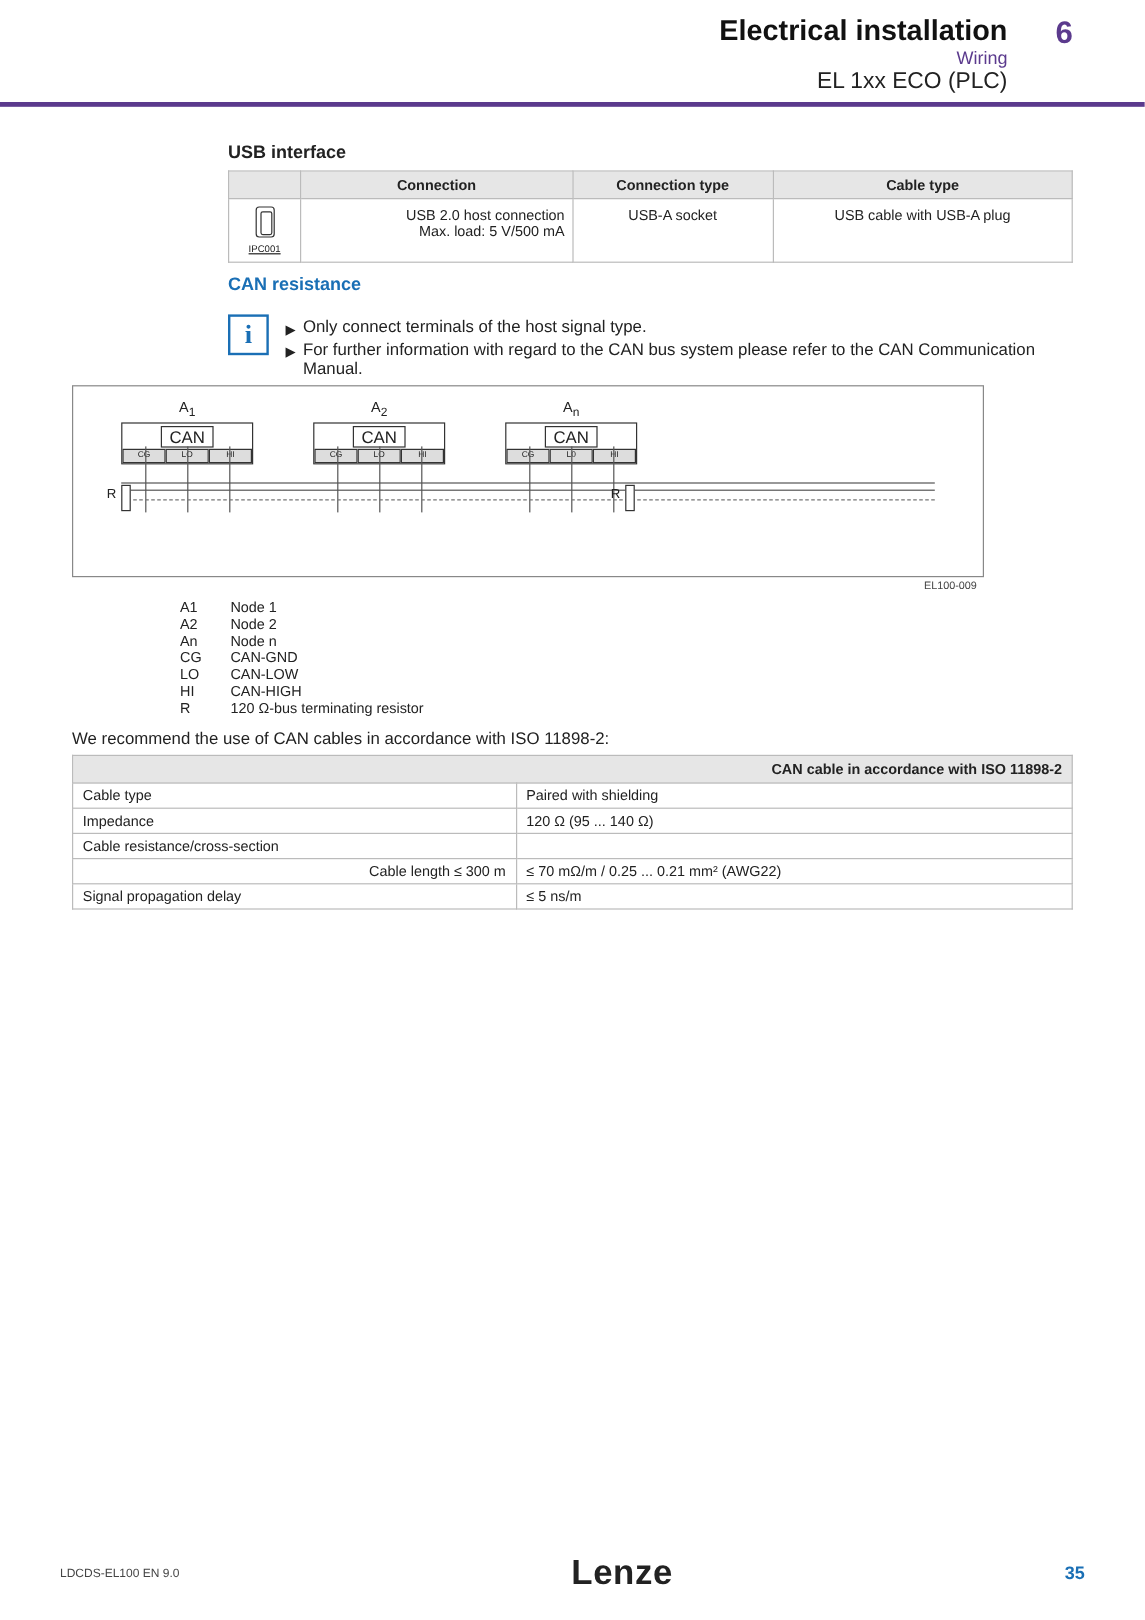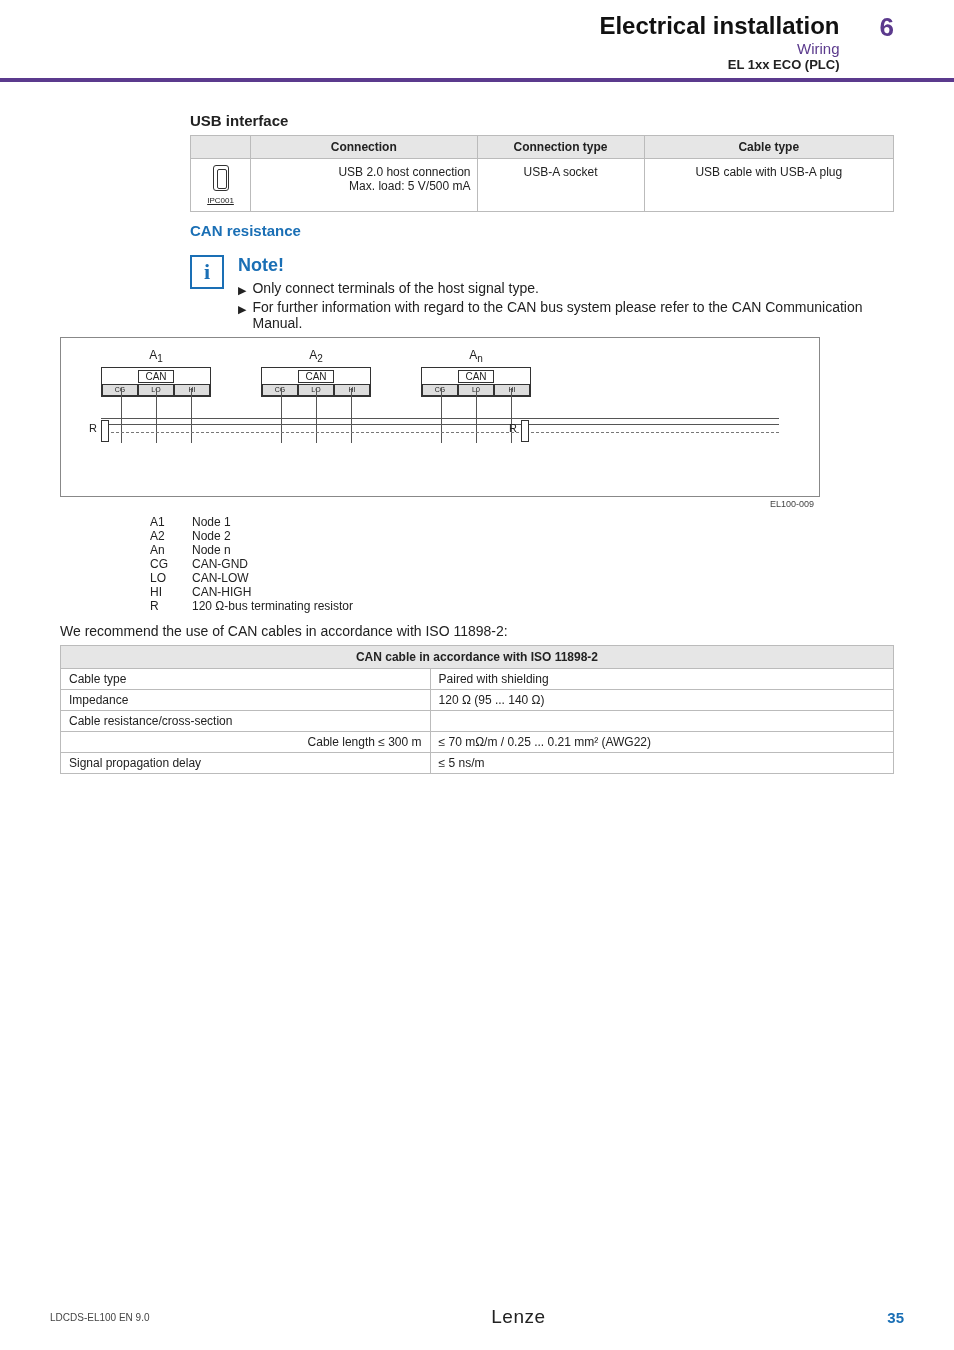--- a/index.html
+++ b/index.html
@@ -21,21 +21,21 @@
     gap: 40px;
     align-items: flex-start;
   }
   .header-titles { text-align: right; }
   .header-title {
     font-size: 24px;
     font-weight: 700;
     color: #111;
   }
   .header-sub1 { font-size: 15px; color: #5b3a8d; }
-  .header-sub2 { font-size: 13px; color: #222; font-weight: bold; }
+  .header-sub2 { font-size: 19px; color: #222; }
   .chapter-num {
     font-size: 26px;
     font-weight: 700;
     color: #5b3a8d;
     line-height: 1;
     padding-top: 2px;
   }
   .content { padding: 20px 60px 0 190px; }
   .sec-head {
     font-weight: 700;
@@ -113,21 +113,21 @@
     text-align: center;
   }
   .node .lbl { font-size: 12px; margin-bottom: 3px; }
   .node .box {
     border: 1px solid #333;
     padding: 2px 0 0 0;
   }
   .node .canlabel {
     border: 1px solid #333;
     display: inline-block;
-    font-size: 10px;
+    font-size: 14px;
     padding: 0 6px;
     margin-bottom: 1px;
   }
   .pins { display: flex; }
   .pins span {
     flex: 1;
     border: 1px solid #333;
     font-size: 7px;
     line-height: 10px;
     background: #ddd;
@@ -162,21 +162,21 @@
 
   .para { font-size: 14px; margin: 10px 0 6px -130px; }
 
   table.spec {
     width: calc(100% + 130px);
     margin-left: -130px;
     border-collapse: collapse;
     font-size: 12px;
   }
   table.spec th.title {
-    text-align: center;
+    text-align: right;
     background: #e6e6e6;
     border: 1px solid #bbb;
     padding: 4px 8px;
     font-weight: 700;
     margin-left: 13px;
   }
   table.spec td {
     border: 1px solid #bbb;
     padding: 3px 8px;
     vertical-align: top;
@@ -186,21 +186,21 @@
   .footer {
     position: absolute;
     bottom: 22px;
     left: 0; right: 0;
     display: flex;
     justify-content: space-between;
     align-items: center;
     padding: 0 50px;
   }
   .footer .docid { font-size: 10px; color: #444; }
-  .footer .logo { font-weight: 400; font-size: 19px; letter-spacing: 0.5px; }
+  .footer .logo { font-weight: 700; font-size: 29px; letter-spacing: 0.5px; }
   .footer .pnum { font-size: 15px; font-weight: 700; color: #1a6fb5; }
 </style>
 </head>
 <body>
 
 <div class="header-bar">
   <div class="header-titles">
     <div class="header-title">Electrical installation</div>
     <div class="header-sub1">Wiring</div>
     <div class="header-sub2">EL 1xx ECO (PLC)</div>
@@ -232,21 +232,20 @@
       <td>USB cable with USB-A plug</td>
     </tr>
   </tbody>
     </table>
 
   <div class="sec-head blue">CAN resistance</div>
 
   <div class="note-row">
     <div class="note-icon">i</div>
     <div>
-      <div class="note-title">Note!</div>
       <div class="bullet">
         <span class="tri">▶</span>
         <span>Only connect terminals of the host signal type.</span>
       </div>
       <div class="bullet">
         <span class="tri">▶</span>
         <span>For further information with regard to the CAN bus system please refer to the CAN Communication Manual.</span>
       </div>
     </div>
   </div>

